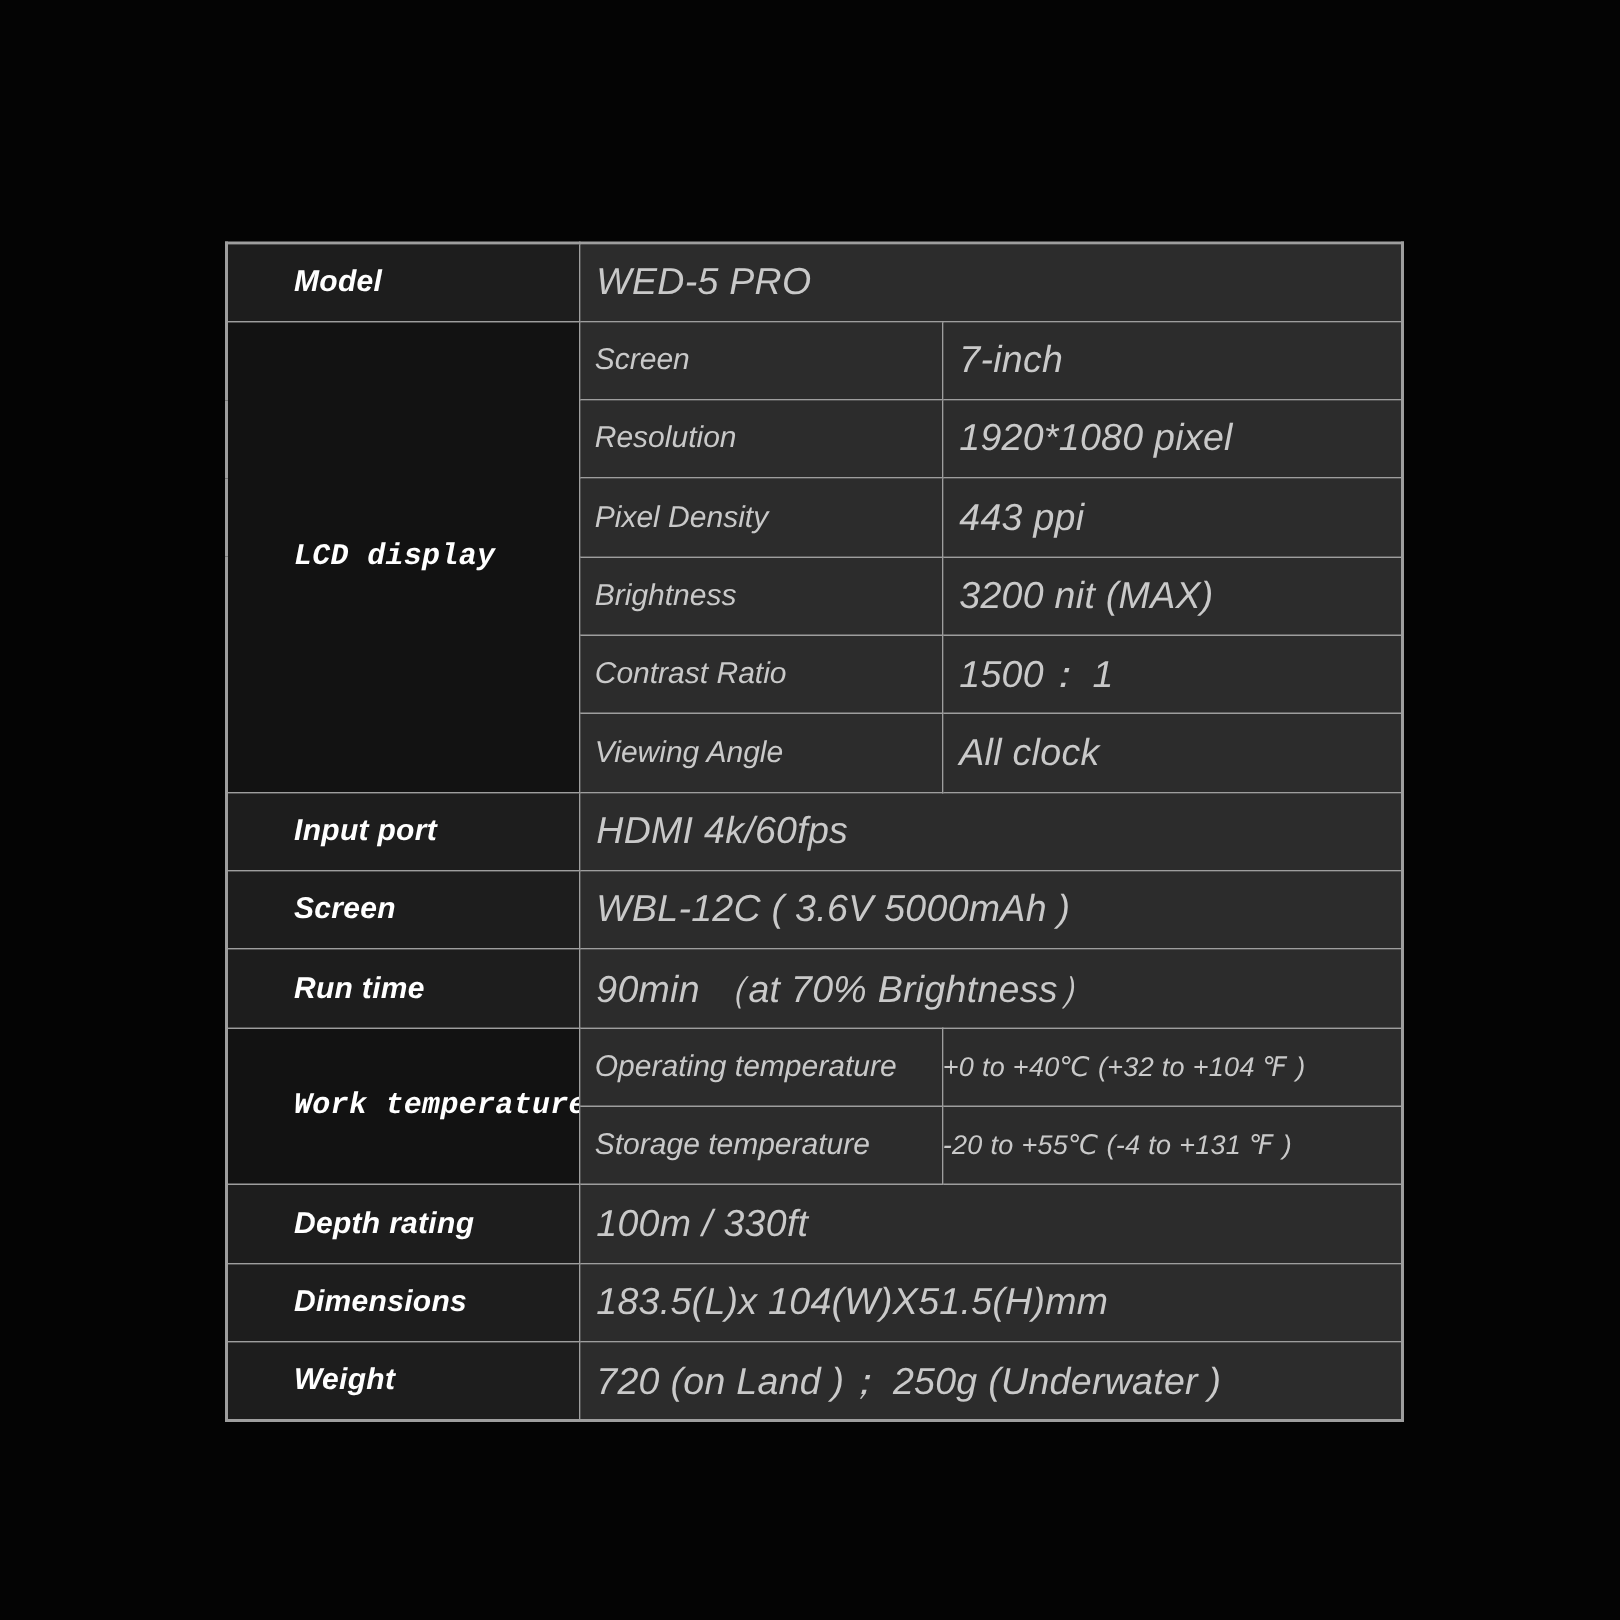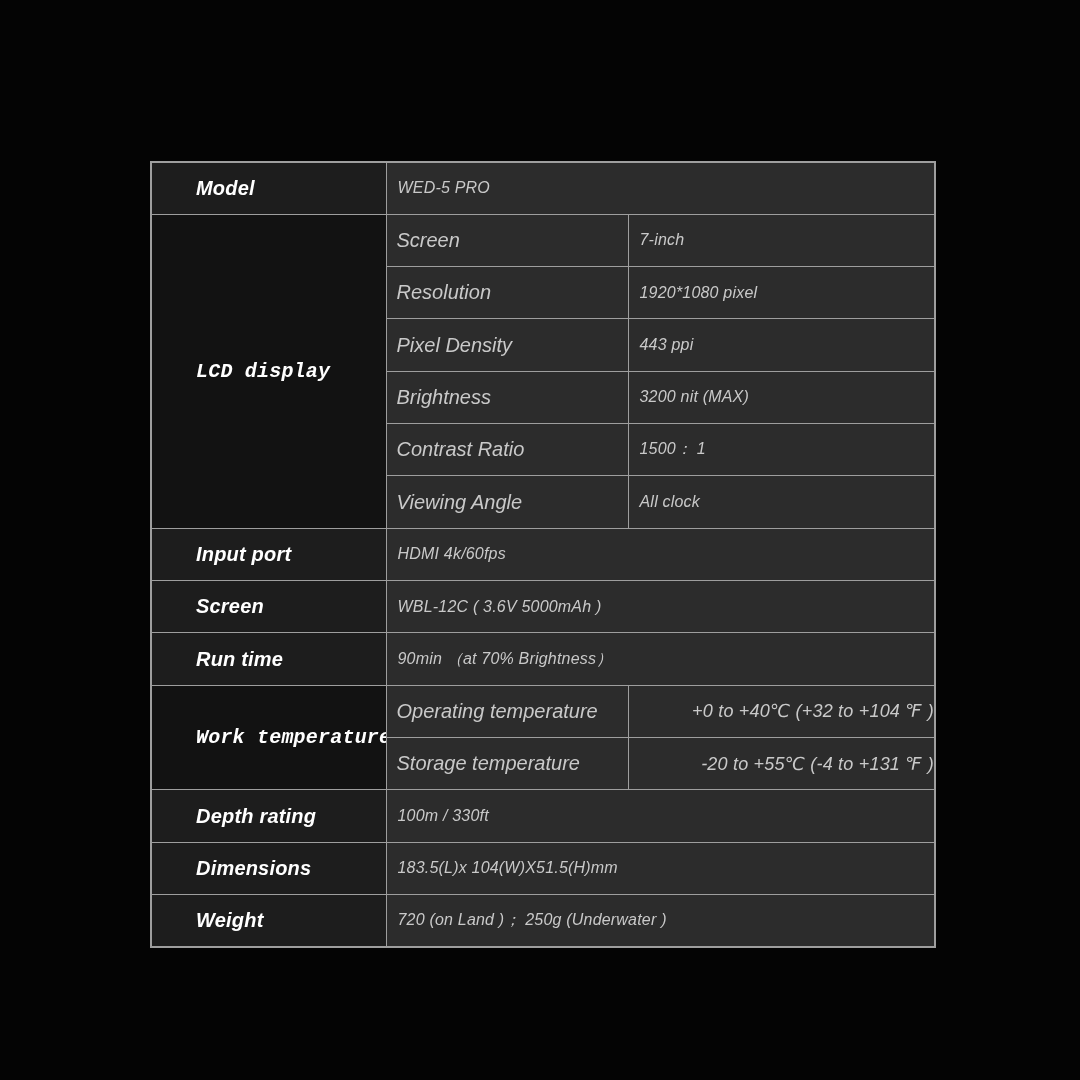--- a/index.html
+++ b/index.html
@@ -55,27 +55,27 @@
   }
   td.sub{
     background:var(--cell-bg);
     color:var(--value-color);
     font-size:20px;
     padding-left:10px;
   }
   td.val{
     background:var(--cell-bg);
     color:var(--value-color);
-    font-size:16px;
+    font-size:25px;
     padding-left:11px;
     letter-spacing:0.2px;
   }
   td.val.center{
     padding-left:0;
-    text-align:right;
+    text-align:left;
     font-size:18px;
   }
   tr{height:52px;}
 </style>
 </head>
 <body>
 
 <div class="spec-wrap">
   <table class="spec">
     <colgroup>

